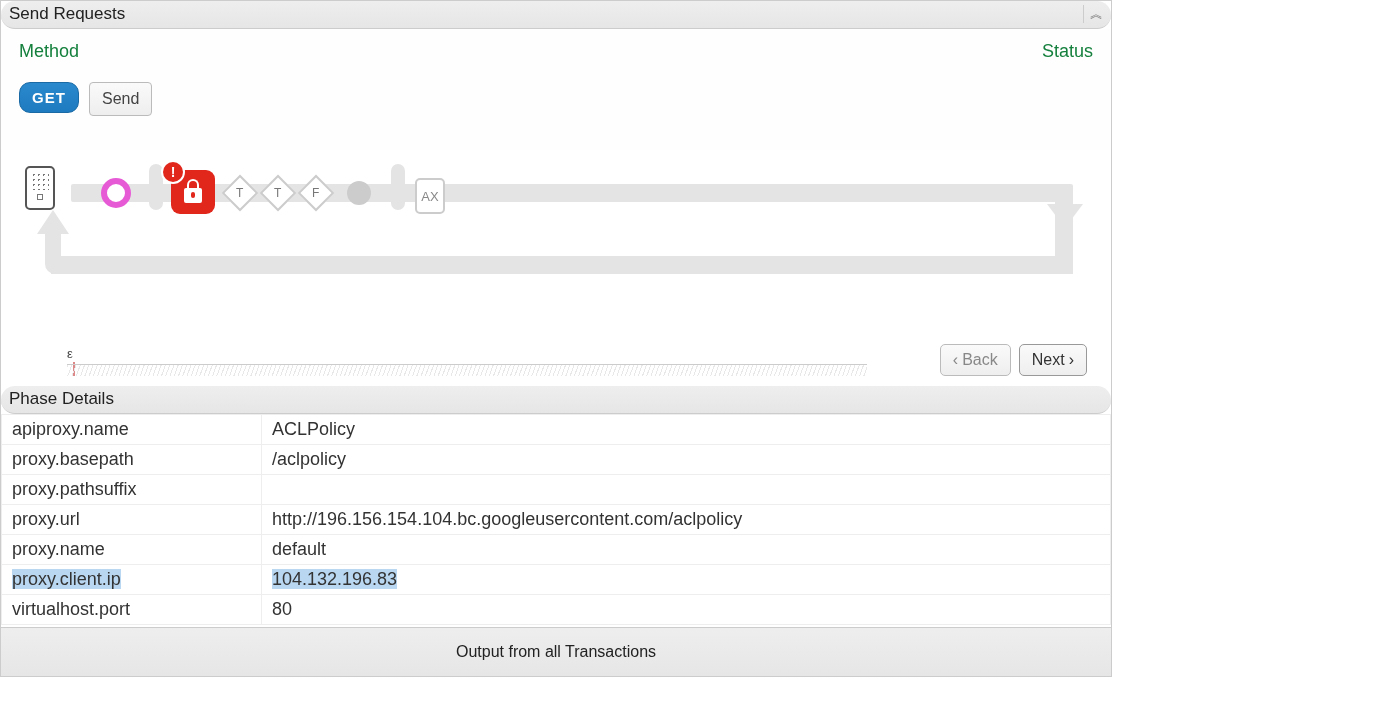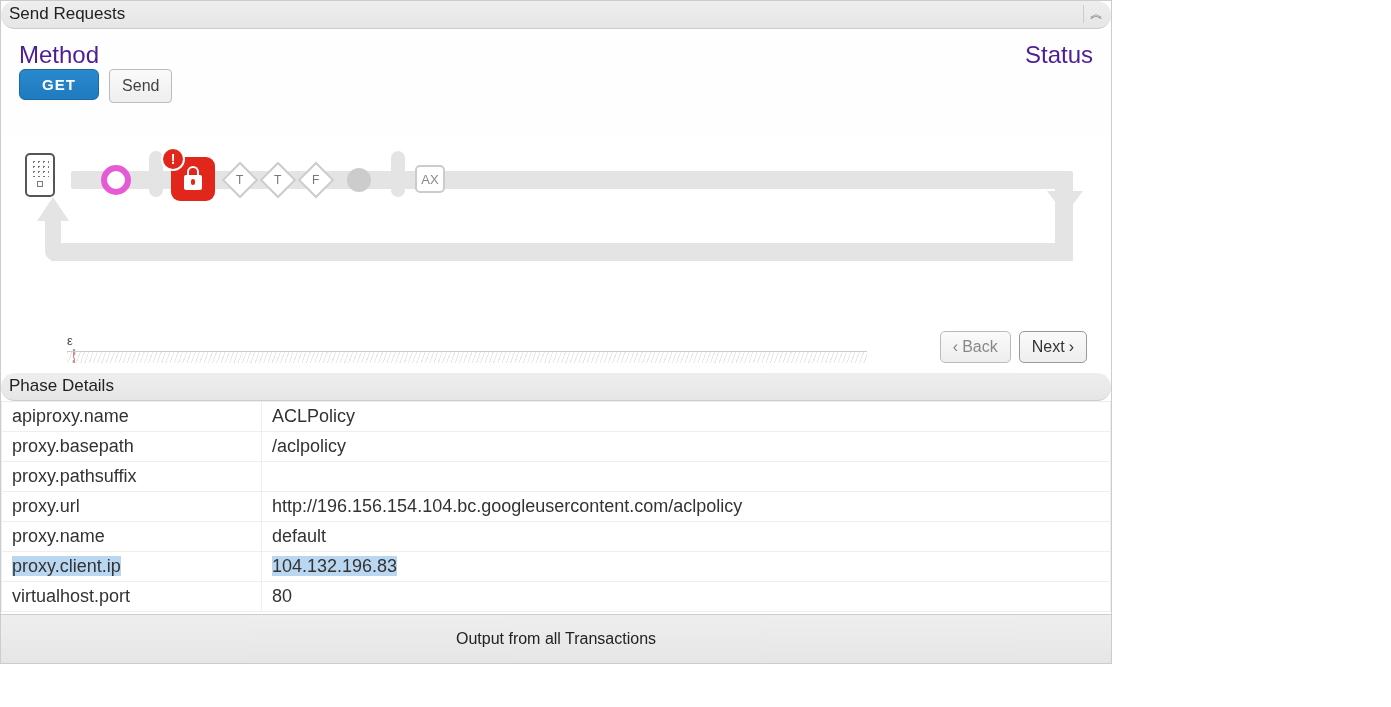--- a/index.html
+++ b/index.html
@@ -41,29 +41,29 @@
   .send-body {
     background: #fefefe;
     padding: 12px 18px 34px 18px;
   }
   .req-row {
     display: flex;
     align-items: flex-start;
     gap: 10px;
   }
   .col { display: flex; flex-direction: column; }
-  .lbl { font-size: 24px; color: #4c1d95; margin-bottom: 0; }
+  .lbl { font-size: 18px; color: #15803d; margin-bottom: 20px; }
   .method-btn {
     background: #1f7bbf;
     background: linear-gradient(#2a88cc,#1f7bbf);
     color: #fff;
     font-weight: bold;
     letter-spacing: 1px;
     border: 1px solid #1a6aa5;
-    border-radius: 6px;
+    border-radius: 11px;
     padding: 6px 4px;
     font-size: 15px;
     cursor: pointer;
   }
   .url-input {
     width: 818px;
     height: 34px;
     border: 1px solid #ccc;
     border-radius: 4px;
     padding: 4px 10px;
@@ -192,21 +192,21 @@
   .lock-body::after{
     content:"";position:absolute;top:4px;left:7px;width:4px;height:6px;background:#e1261c;border-radius:2px;
   }
   .diamond {
     width:26px;height:26px;border:2px solid #ccc;background:#fff;transform:rotate(45deg);
     display:flex;align-items:center;justify-content:center;
   }
   .diamond span{transform:rotate(-45deg);font-size:12px;color:#777;}
   .dot-node{width:24px;height:24px;border-radius:50%;background:#ccc;}
   .ax-node{
-    width:30px;height:28px;border:2px solid #ccc;border-radius:5px;
+    width:30px;height:36px;border:2px solid #ccc;border-radius:5px;
     display:flex;align-items:center;justify-content:center;
     font-size:13px;color:#888;background:#fff;
   }
   .timeline-row{
     display:flex;align-items:flex-end;margin-top:50px;gap:12px;
   }
   .timeline{
     position:relative;flex:0 0 800px;height:28px;margin-left:46px;
   }
   .timeline .eps{position:absolute;left:0;top:-2px;font-size:13px;color:#444;}

